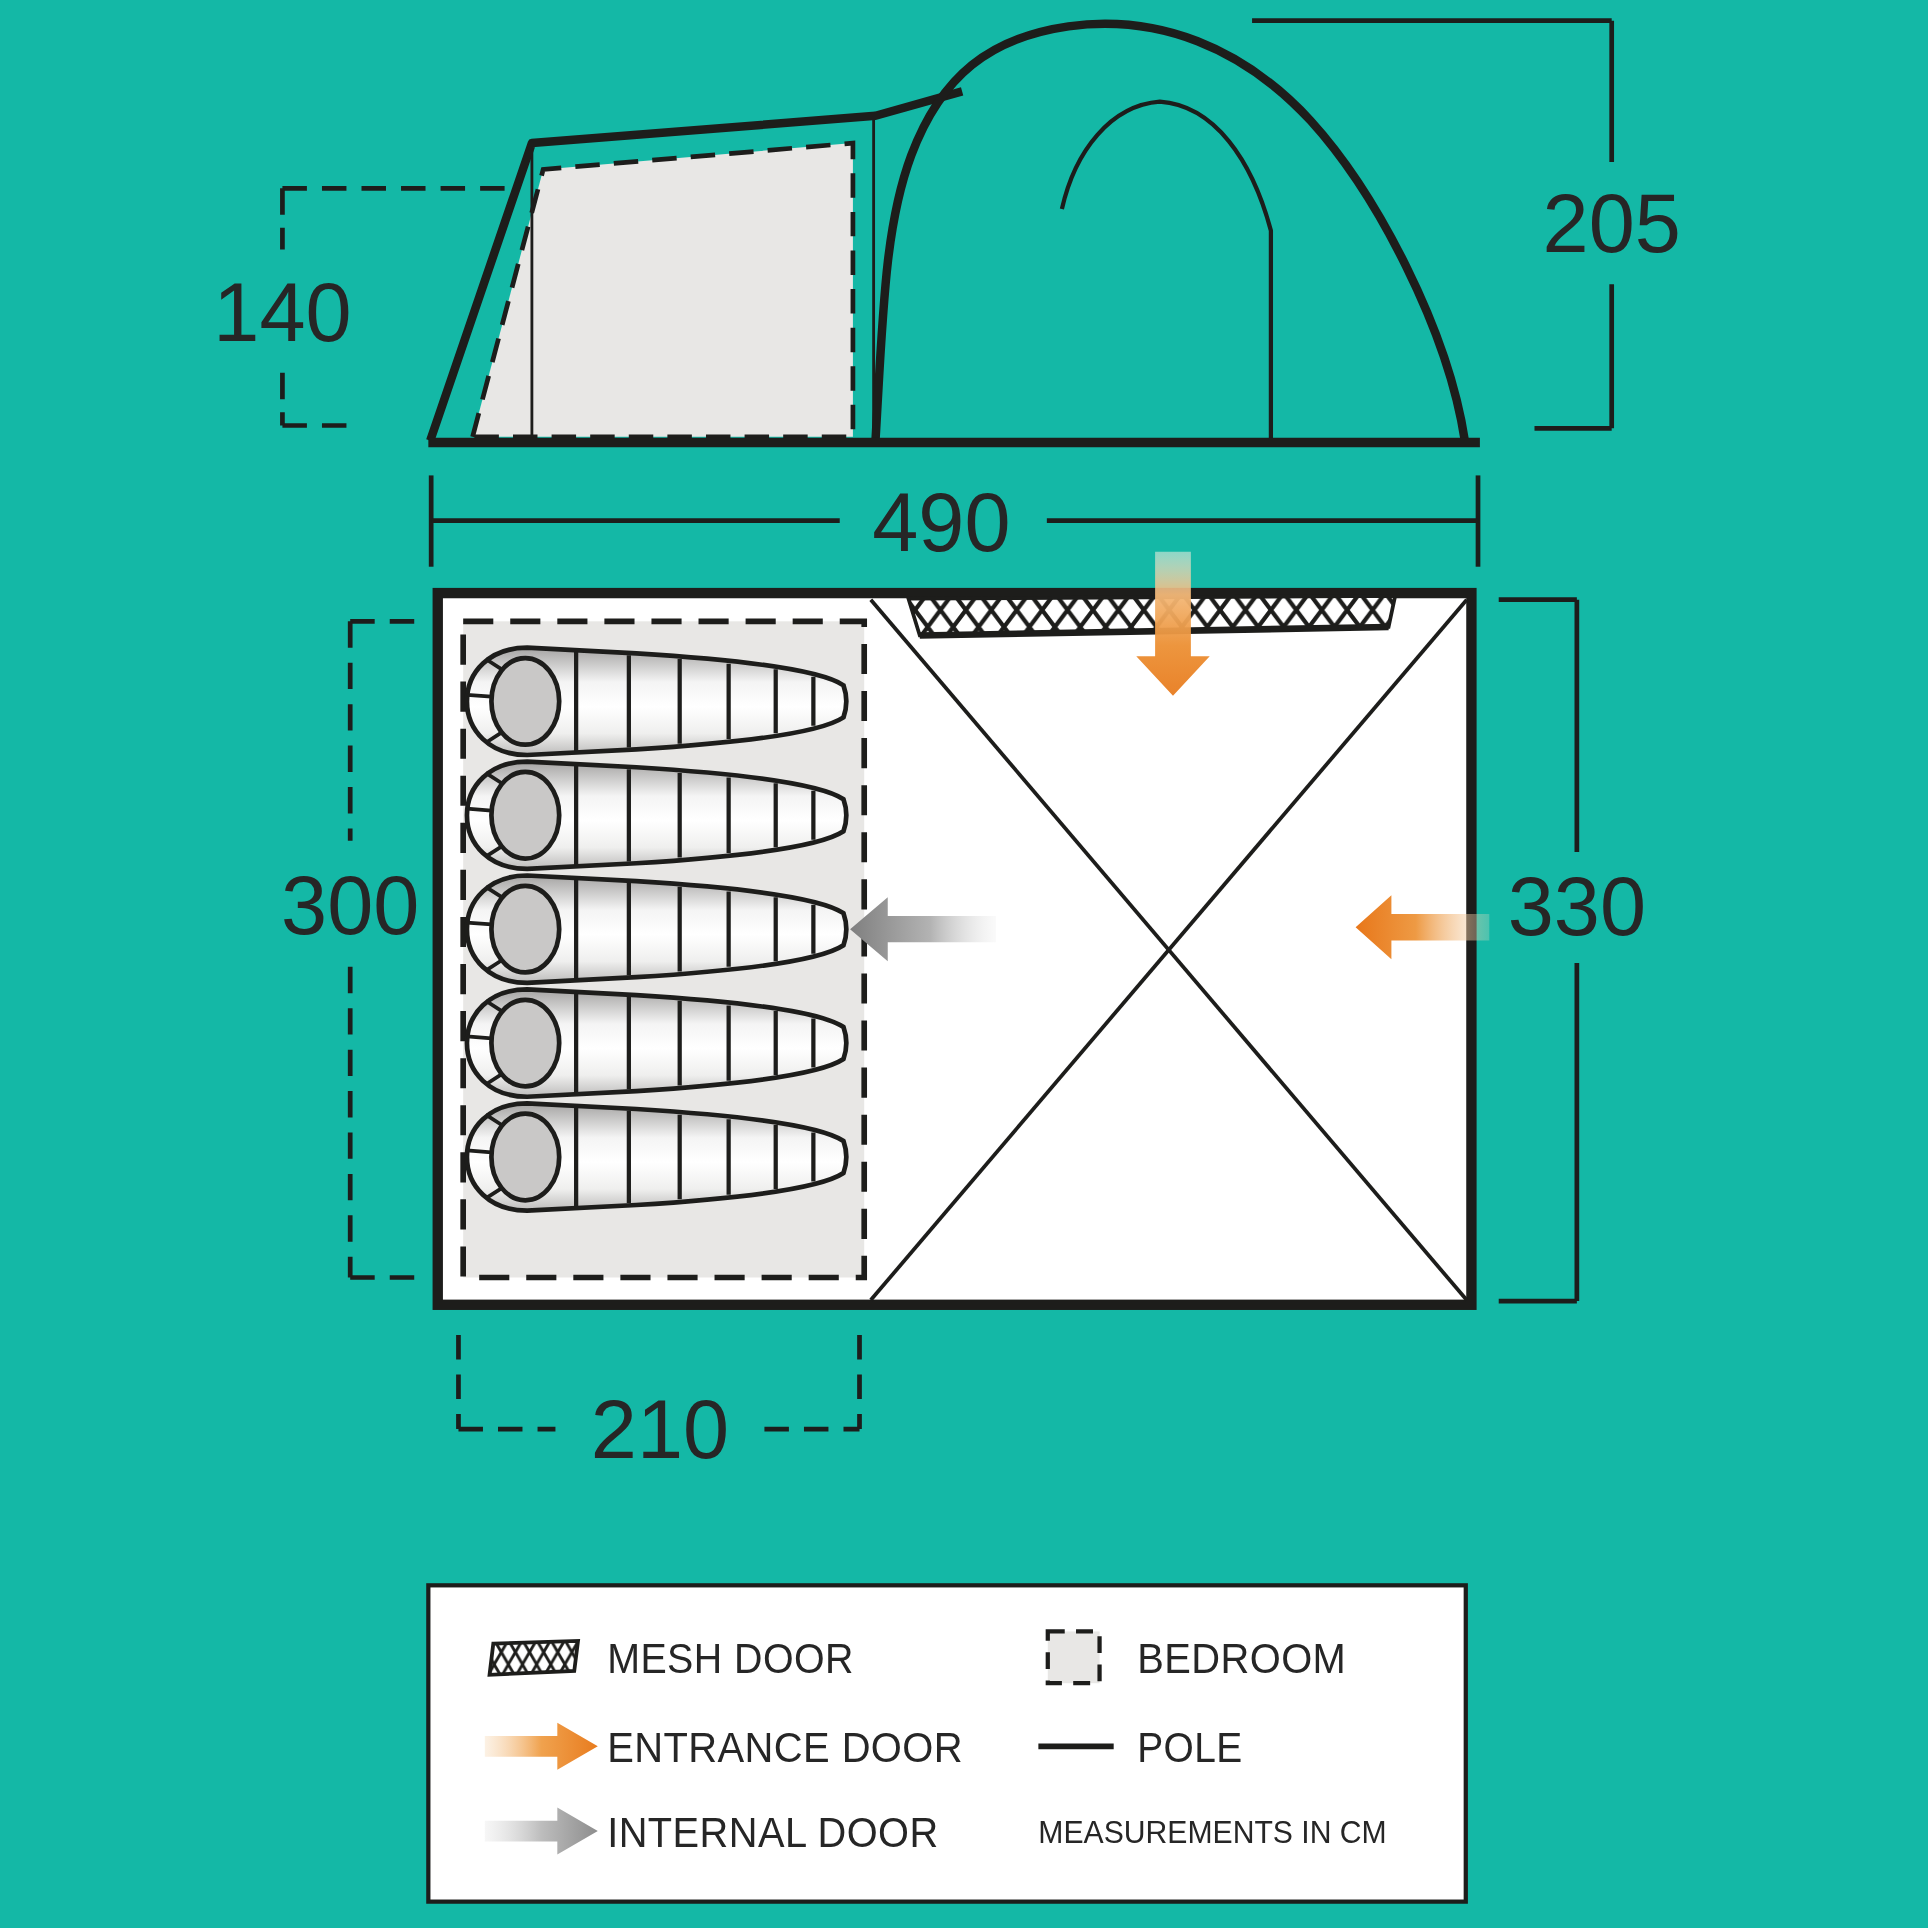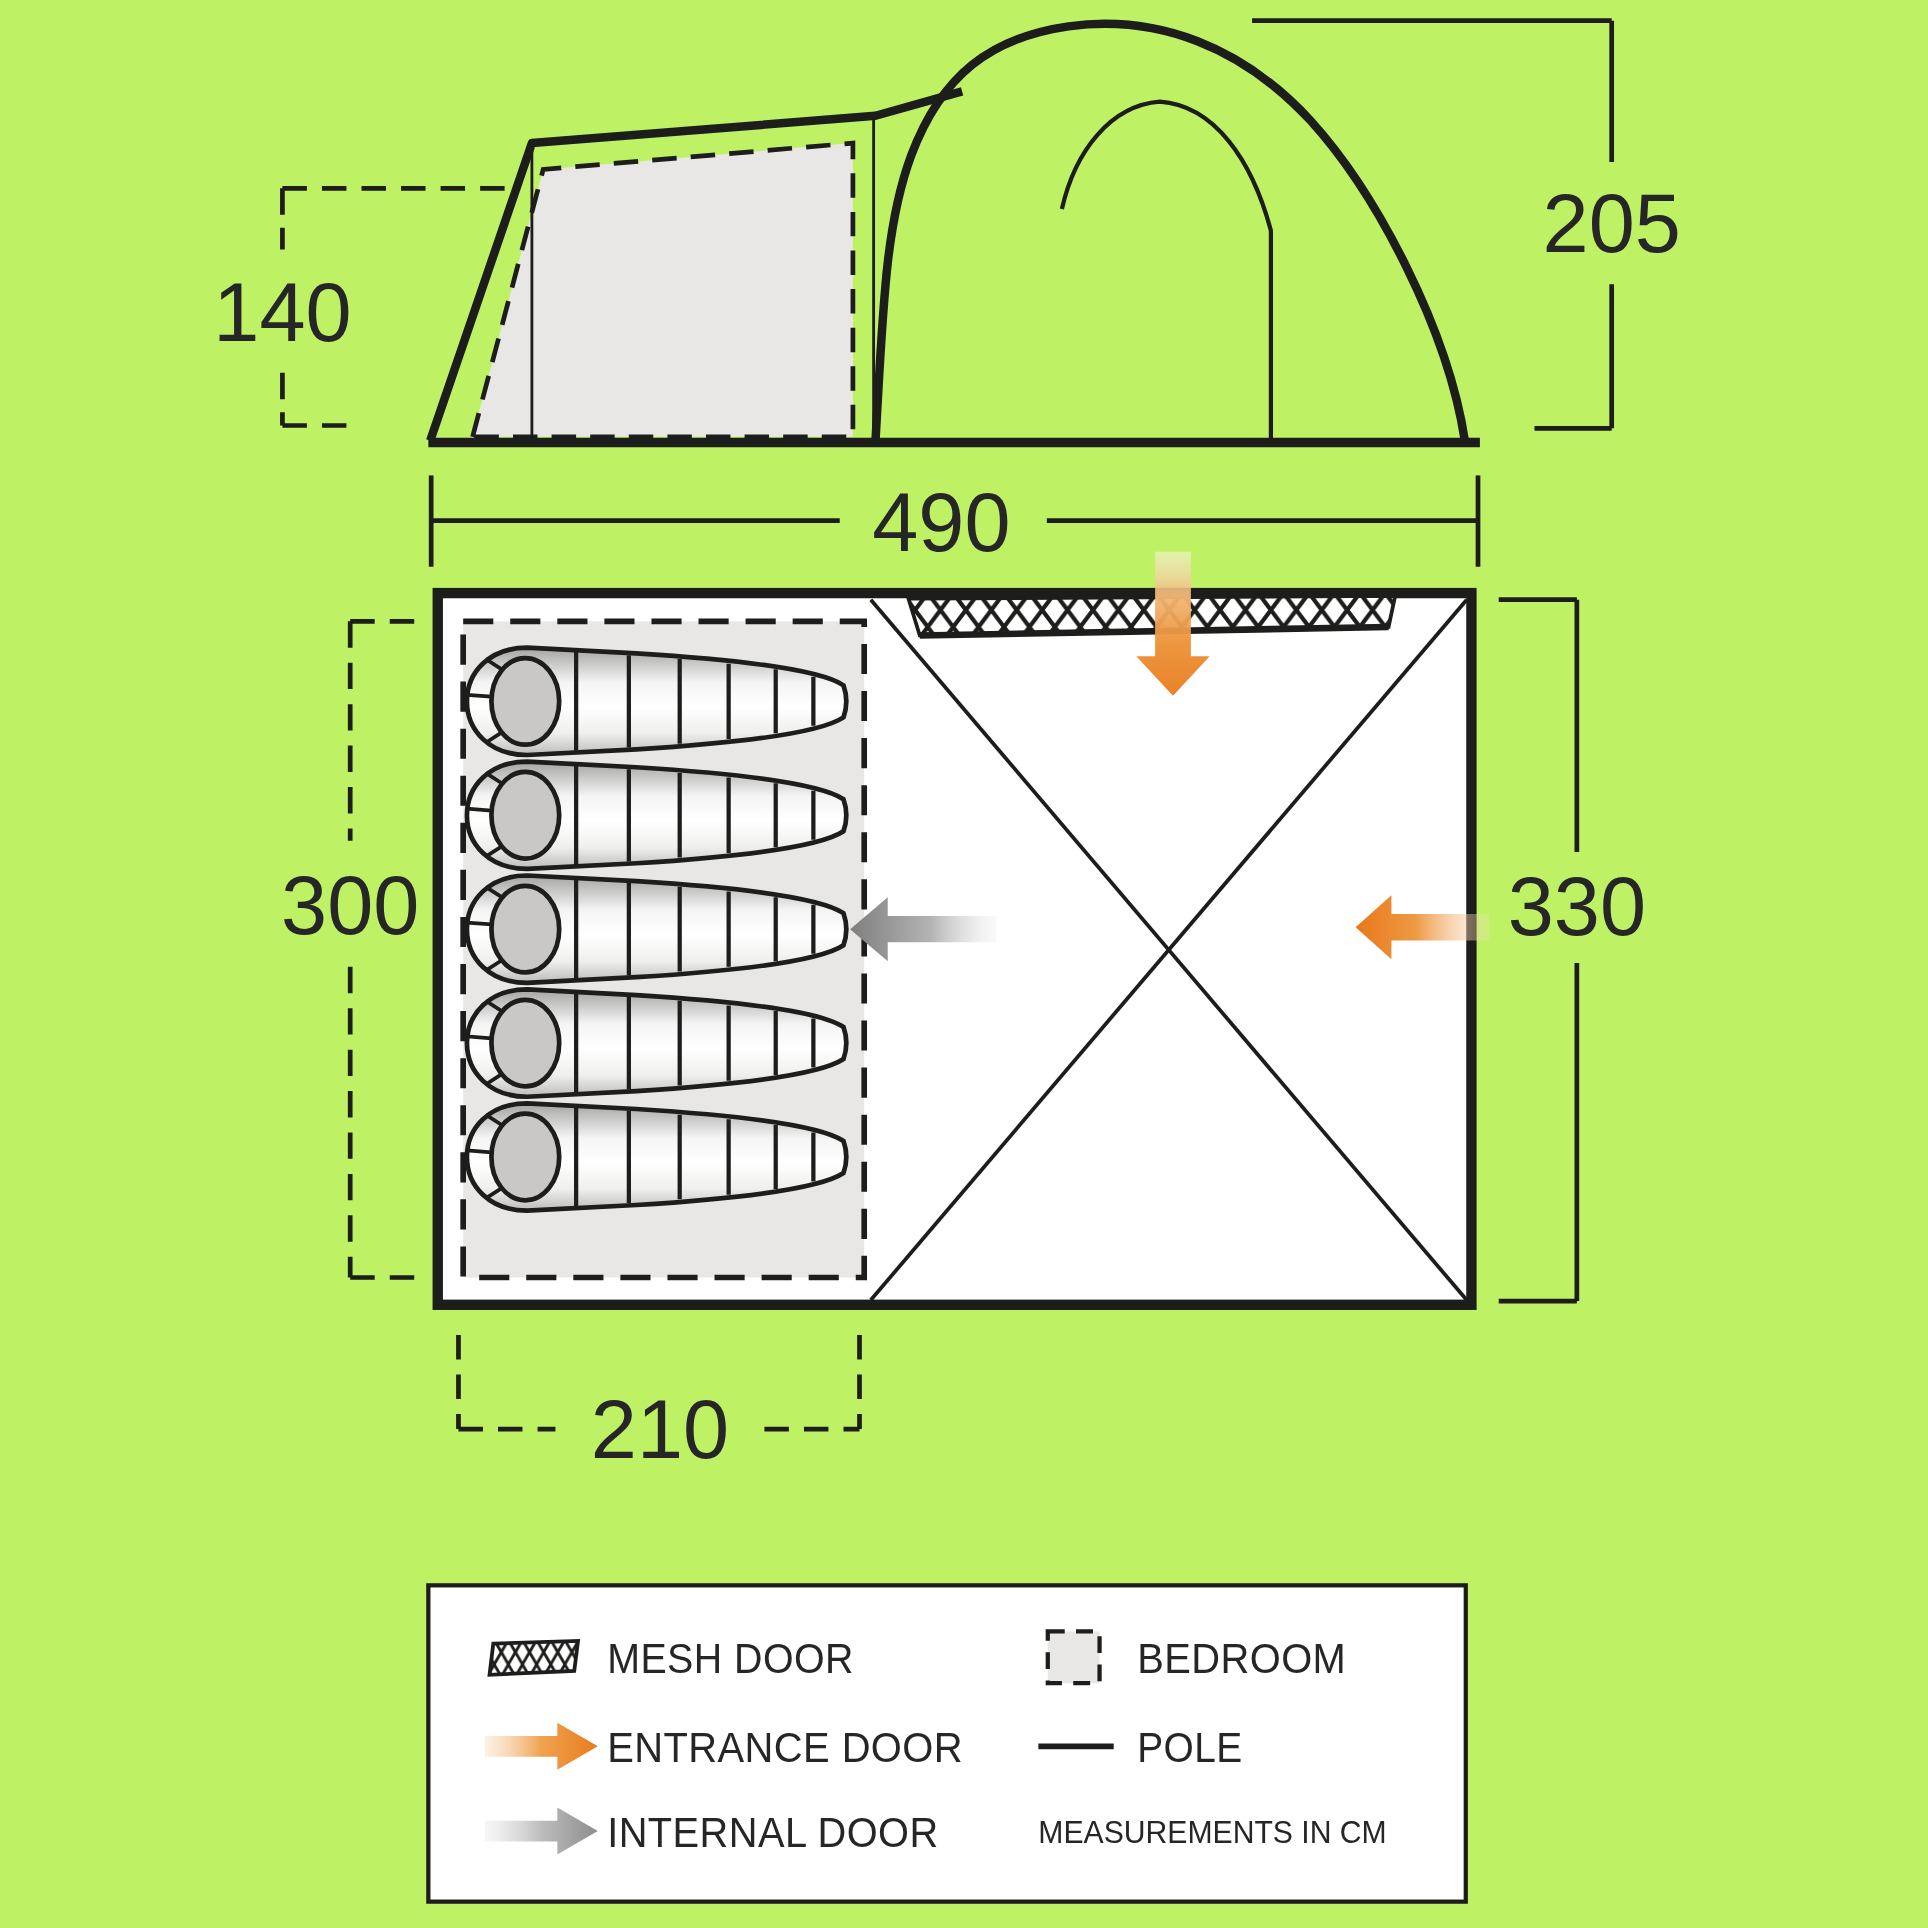--- a/index.html
+++ b/index.html
@@ -1,16 +1,16 @@
 <!DOCTYPE html>
 <html style="font-size:15px"><head>
 <meta charset="utf-8">
 <style>
   html,body{margin:0;padding:0;background:#ffffff;}
-  #stage{width:1928px;height:1928px;position:relative;background:#bef264;font-family:"Liberation Sans",sans-serif;}
+  #stage{width:1928px;height:1928px;position:relative;background:#14b8a6;font-family:"Liberation Sans",sans-serif;}
   svg{display:block;}
   text{fill:#262626;font-family:"Liberation Sans",sans-serif;}
   .dim{font-size:88px;}
   .leg{font-size:46px;letter-spacing:.5px;}
   .leg-small{font-size:34px;}
 </style>
 </head>
 <body>
 
 <div id="stage">

